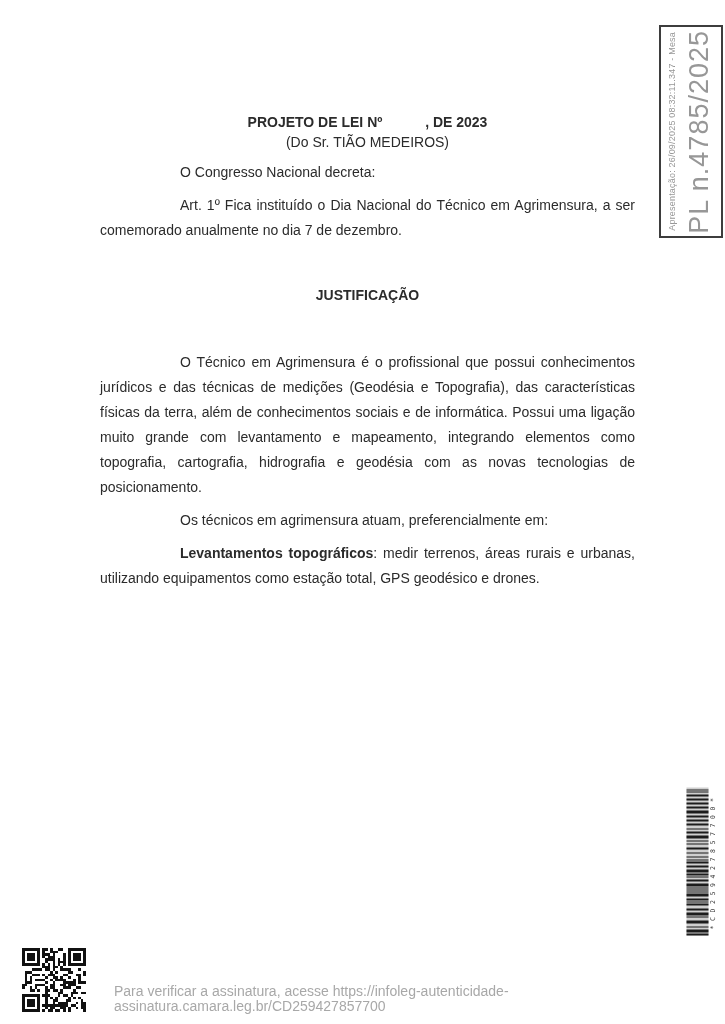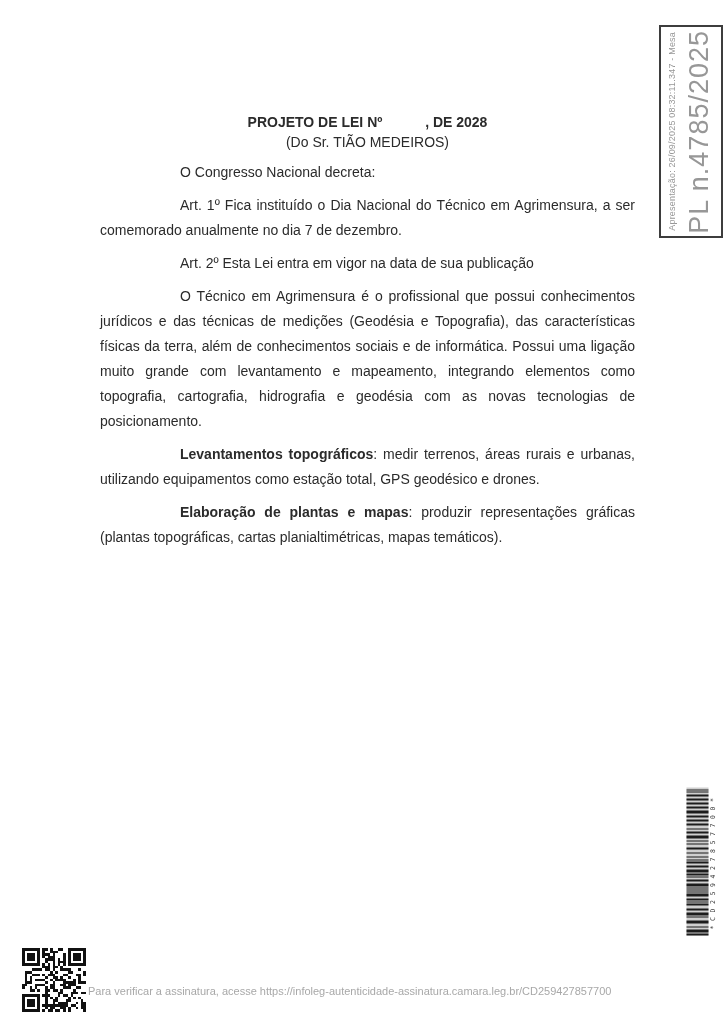--- a/index.html
+++ b/index.html
@@ -24,21 +24,21 @@
   .stamp-box {
     position:absolute; left:659px; top:25px; width:60px; height:209px;
     border:2px solid #3d3d3d; background:#fff;
     display:flex; flex-direction:row; align-items:center; justify-content:space-evenly;
   }
   .v-text { writing-mode:vertical-rl; transform:rotate(180deg); white-space:nowrap; }
   .stamp-small { font-size:9px;  color:var(--stamp-text,#8f8f8f); letter-spacing:.2px; }
   .stamp-big   { font-size:27px; color:var(--stamp-text,#9a9a9a); letter-spacing:1px; font-weight:normal; }
 
   
-  .footer-text { position:absolute; left:88px; top:984px; font-size:11px;
+  .footer-text { position:absolute; left:114px; top:984px; font-size:14px;
                  line-height:15px; color:var(--footer-text,#a8a8a8); }
 
   
   .qr { position:absolute; left:22px; top:948px; width:64px; height:64px; }
   .qr svg { display:block; width:64px; height:64px; }
 
   
   .barcode {
     position:absolute; left:628px; top:846px; width:148px; height:31px;
     transform:rotate(-90deg);
@@ -56,39 +56,39 @@
 <body>
 
 <div class="page">
 
   <div class="stamp-box">
     <div class="v-text stamp-small">Apresentação: 26/09/2025 08:32:11.347 - Mesa</div>
     <div class="v-text stamp-big">PL n.4785/2025</div>
   </div>
 
   <div class="content">
-    <div class="doc-title">PROJETO DE LEI Nº           , DE 2028</div>
+    <div class="doc-title">PROJETO DE LEI Nº           , DE 2023</div>
     <div class="doc-author">(Do Sr. TIÃO MEDEIROS)</div>
 
 
     <p class="para decree-intro">O Congresso Nacional decreta:</p>
 
     <p class="para">Art. 1º Fica instituído o Dia Nacional do Técnico em Agrimensura, a ser comemorado anualmente no dia 7 de dezembro.</p>
 
-    <p class="para">Art. 2º Esta Lei entra em vigor na data de sua publicação</p>
-
+
+    <div class="just-title">JUSTIFICAÇÃO</div>
 
 
     <p class="para">O Técnico em Agrimensura é o profissional que possui conhecimentos jurídicos e das técnicas de medições (Geodésia e Topografia), das características físicas da terra, além de conhecimentos sociais e de informática. Possui uma ligação muito grande com levantamento e mapeamento, integrando elementos como topografia, cartografia, hidrografia e geodésia com as novas tecnologias de posicionamento.</p>
 
+    <p class="para">Os técnicos em agrimensura atuam, preferencialmente em:</p>
 
     <p class="para"><span class="b">Levantamentos topográficos</span><span>: medir terrenos, áreas rurais e urbanas, utilizando equipamentos como estação total, GPS geodésico e drones.</span></p>
 
 
-    <p class="para"><span class="b">Elaboração de plantas e mapas</span><span>: produzir representações gráficas (plantas topográficas, cartas planialtimétricas, mapas temáticos).</span></p>
   </div>
 
   <div class="qr" id="qr-container">
       <svg viewBox="0 0 25 25" shape-rendering="crispEdges" xmlns="http://www.w3.org/2000/svg">
         <rect width="25" height="25" fill="#ffffff"></rect>
         <rect x="0" y="0" width="1" height="1" fill="#111111"></rect>
         <rect x="1" y="0" width="1" height="1" fill="#111111"></rect>
         <rect x="2" y="0" width="1" height="1" fill="#111111"></rect>
         <rect x="3" y="0" width="1" height="1" fill="#111111"></rect>
         <rect x="4" y="0" width="1" height="1" fill="#111111"></rect>

